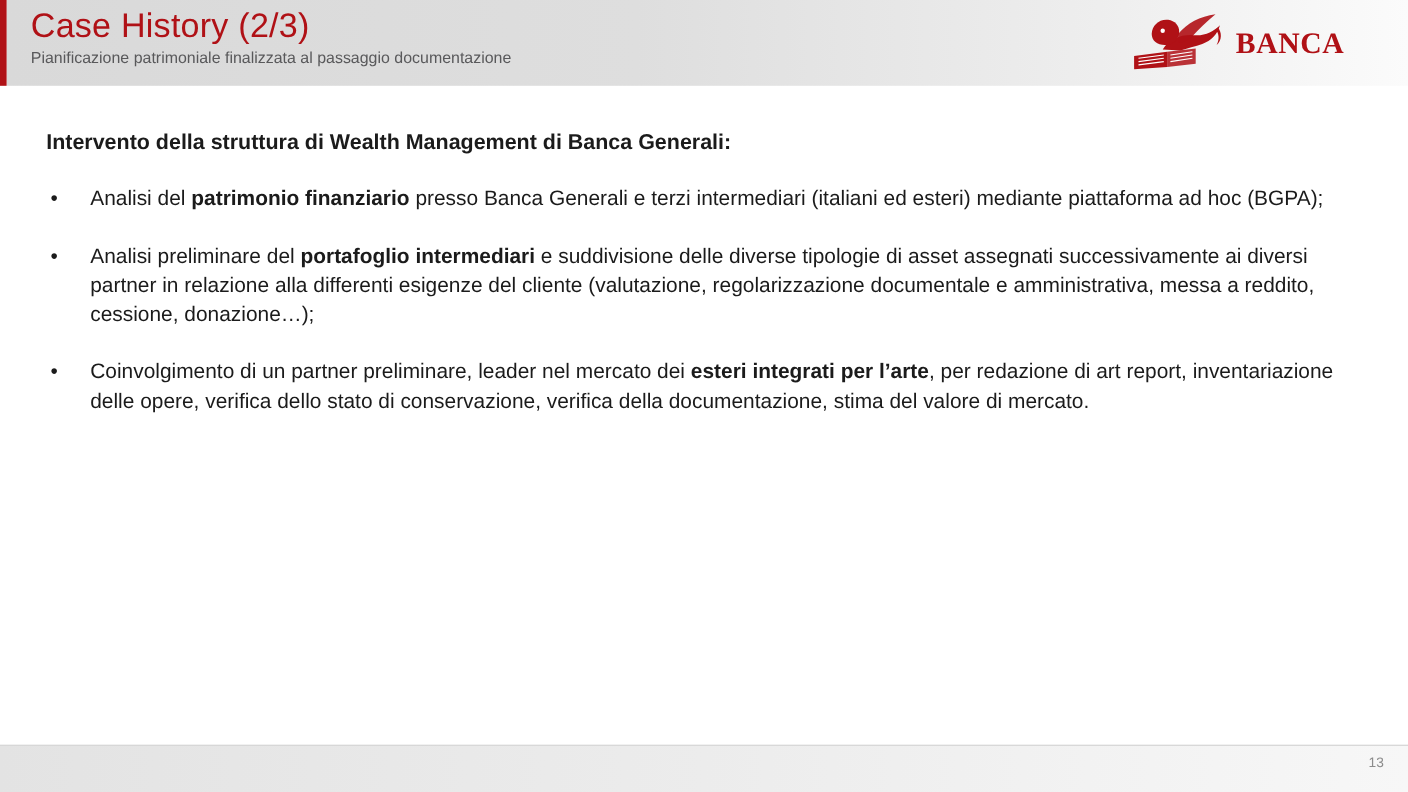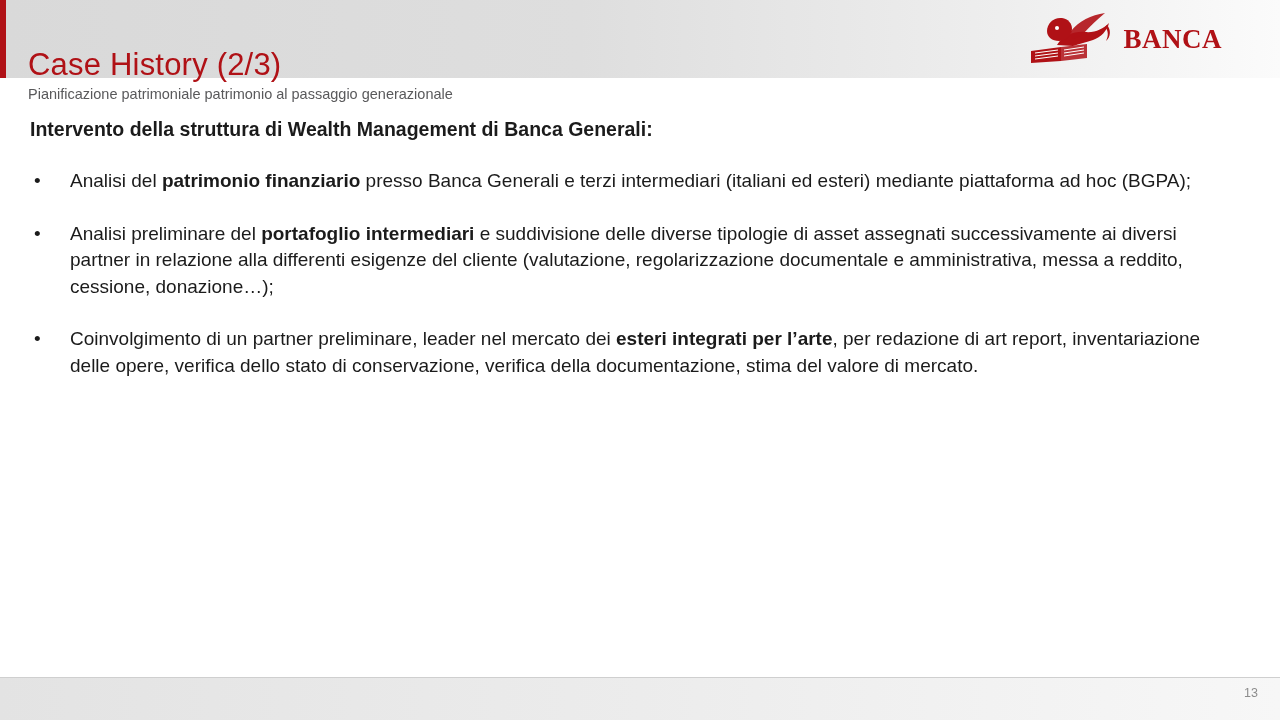--- a/index.html
+++ b/index.html
@@ -23,21 +23,20 @@
     width: 1280px;
     height: 78px;
     background: linear-gradient(to right, #d9d9d9 0%, #dedede 45%, #eeeeee 78%, #fbfbfb 100%);
     border-left: 6px solid #b01116;
     box-sizing: border-box;
   }
   .header-titles {
     position: absolute;
     left: 22px;
     top: 6px;
-    margin-top: 41px;
   }
   .slide-title {
     font-size: 31px;
     color: #b01116;
     font-weight: normal;
     line-height: 36px;
     letter-spacing: 0.2px;
     white-space: nowrap;
   }
   .slide-subtitle {
@@ -79,21 +78,21 @@
   }
 
   
   .content {
     position: absolute;
     left: 0;
     top: 78px;
     width: 1280px;
     height: 600px;
     box-sizing: border-box;
-    padding: 38px 62px 0 30px;
+    padding: 38px 62px 0 42px;
   }
   .lead-in {
     font-size: 19.5px;
     font-weight: bold;
     color: #1b1b1b;
     line-height: 26px;
     margin-bottom: 26px;
   }
   .bullet-list {
     margin: 0;
@@ -136,21 +135,21 @@
     font-size: 12.5px;
     color: #8c8c8c;
   }
 </style>
 </head>
 <body>
 
 <div class="slide-header">
   <div class="header-titles">
     <div class="slide-title">Case History (2/3)</div>
-    <div class="slide-subtitle">Pianificazione patrimoniale patrimonio al passaggio generazionale</div>
+    <div class="slide-subtitle">Pianificazione patrimoniale finalizzata al passaggio documentazione</div>
   </div>
 
   <div class="logo-block">
     <svg class="logo-mark" viewBox="0 0 86 56" aria-hidden="true">
       <g fill="#b01116">
 
         <path d="M4 40 L34 36 L34 50 L4 52 Z"></path>
         <path d="M34 36 L60 33 L60 47 L34 50 Z" opacity="0.85"></path>
 
         <g stroke="#ffffff" stroke-width="1">

